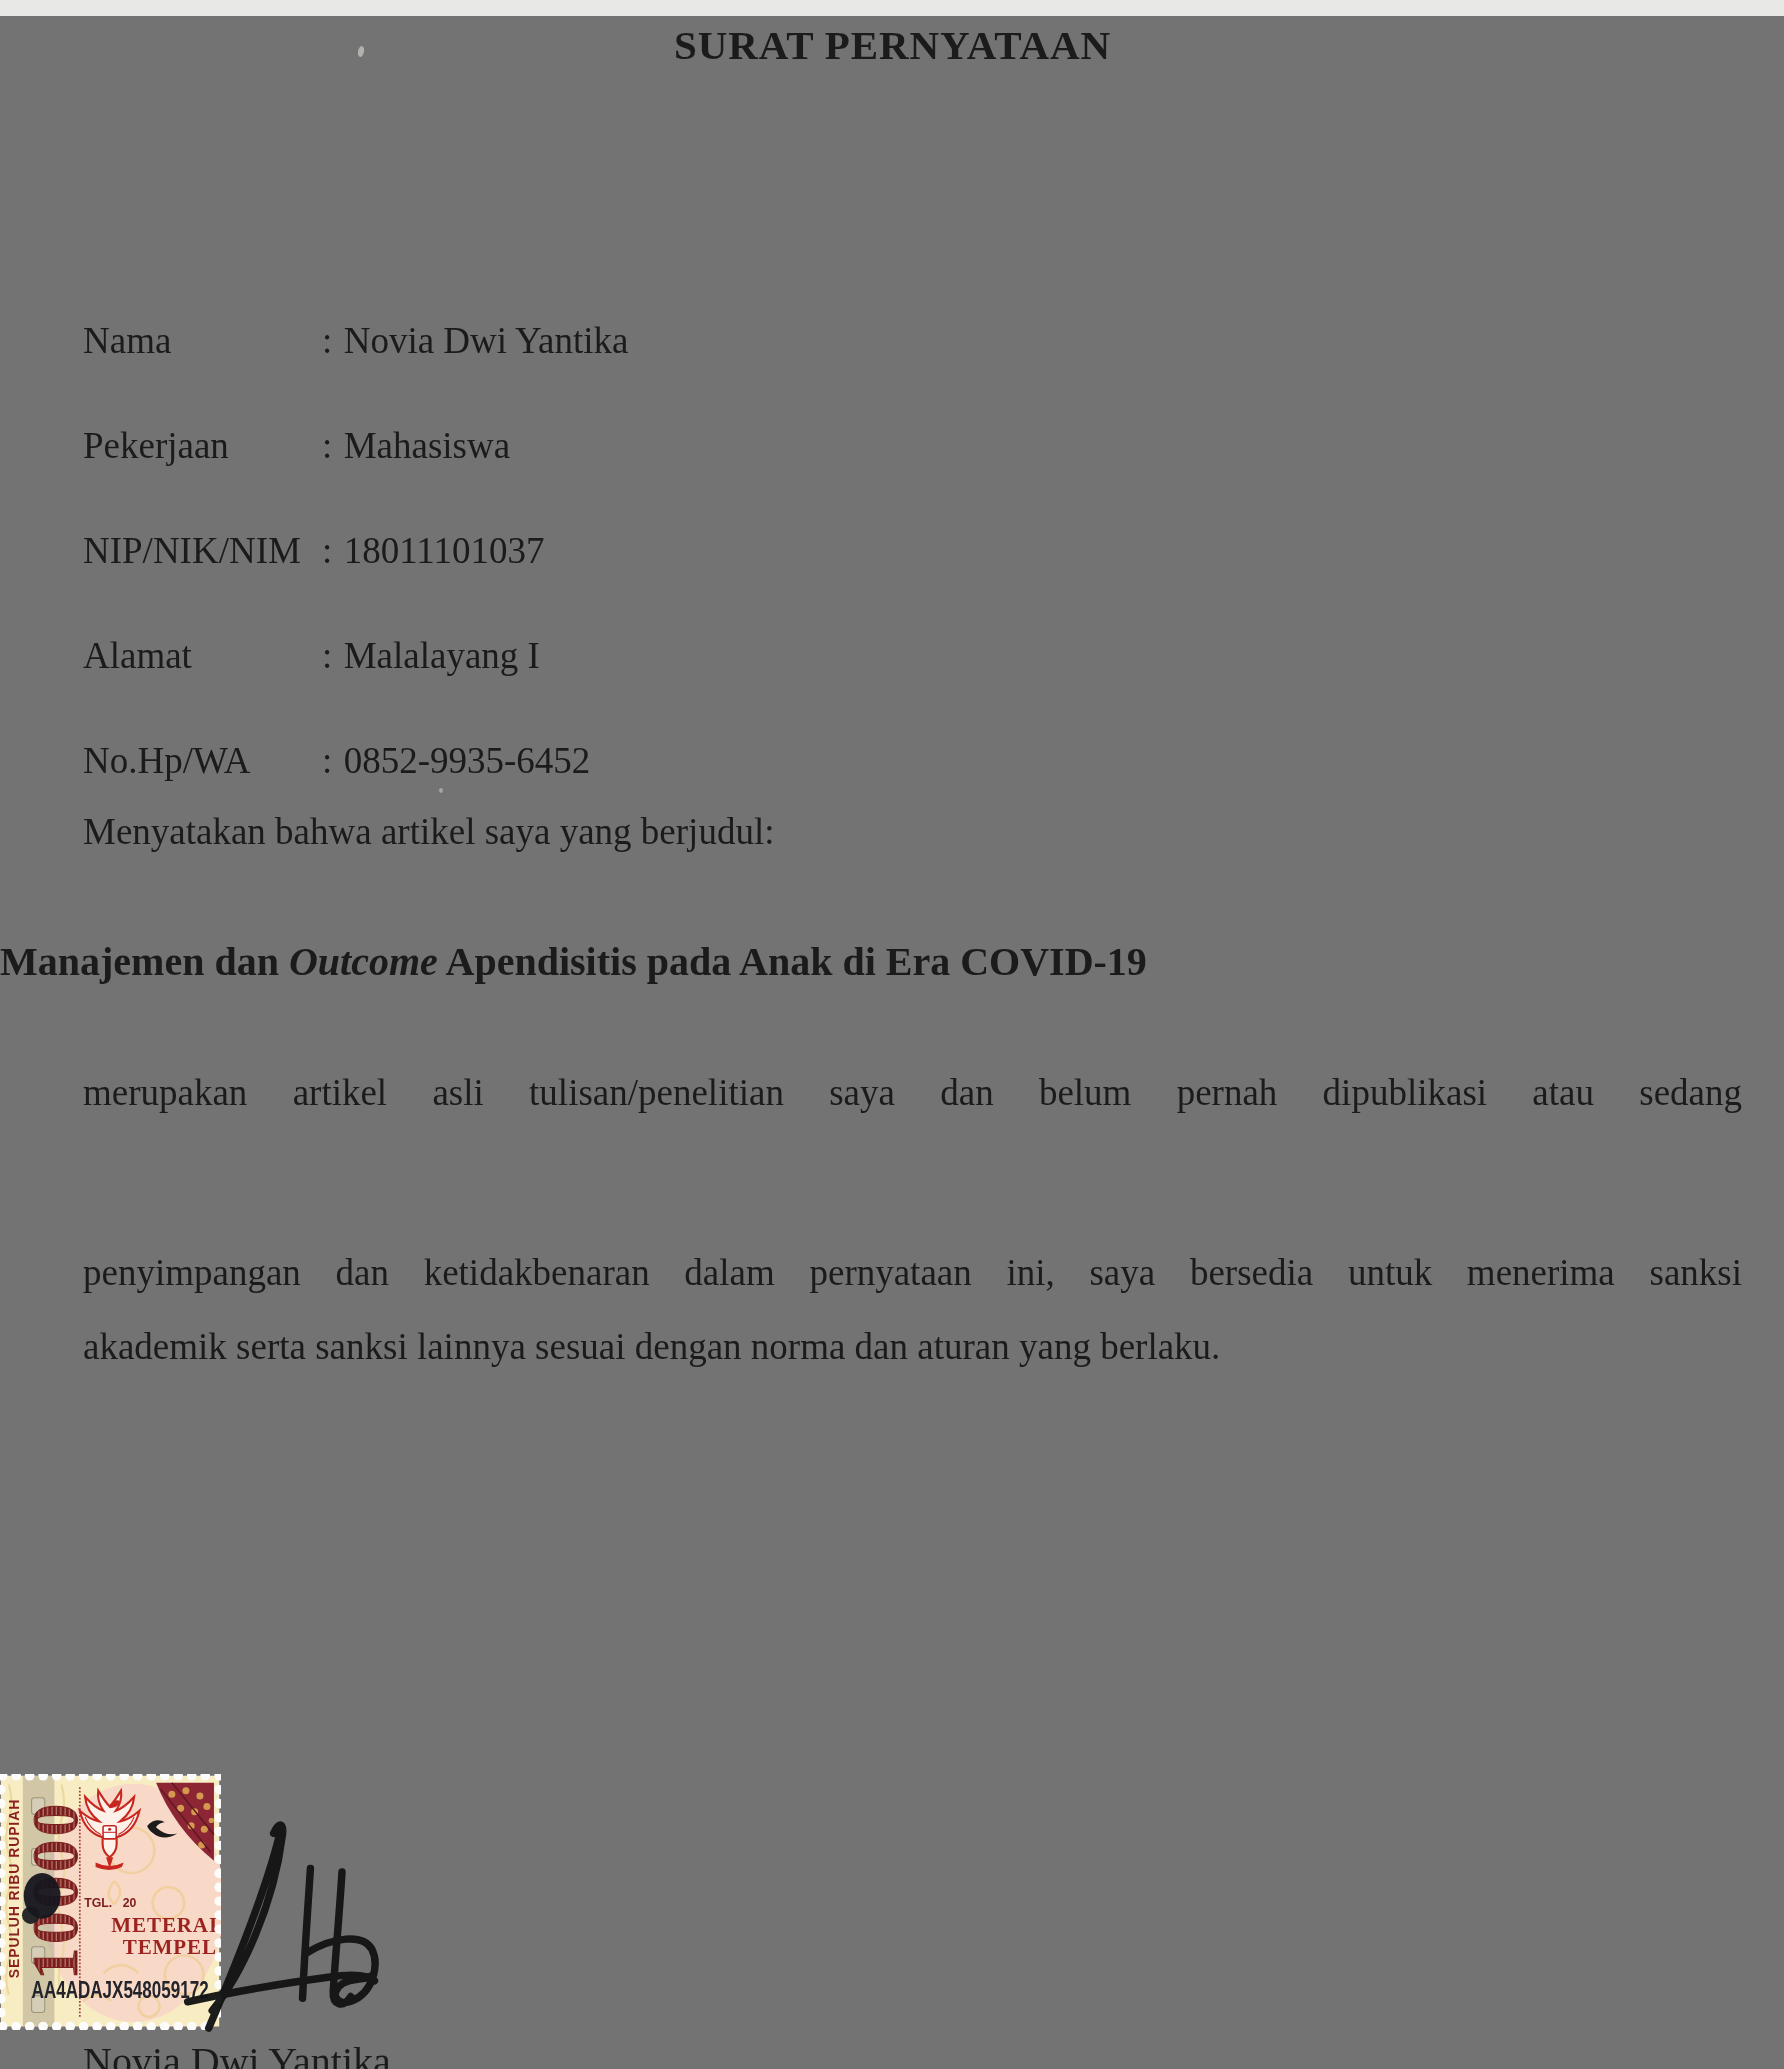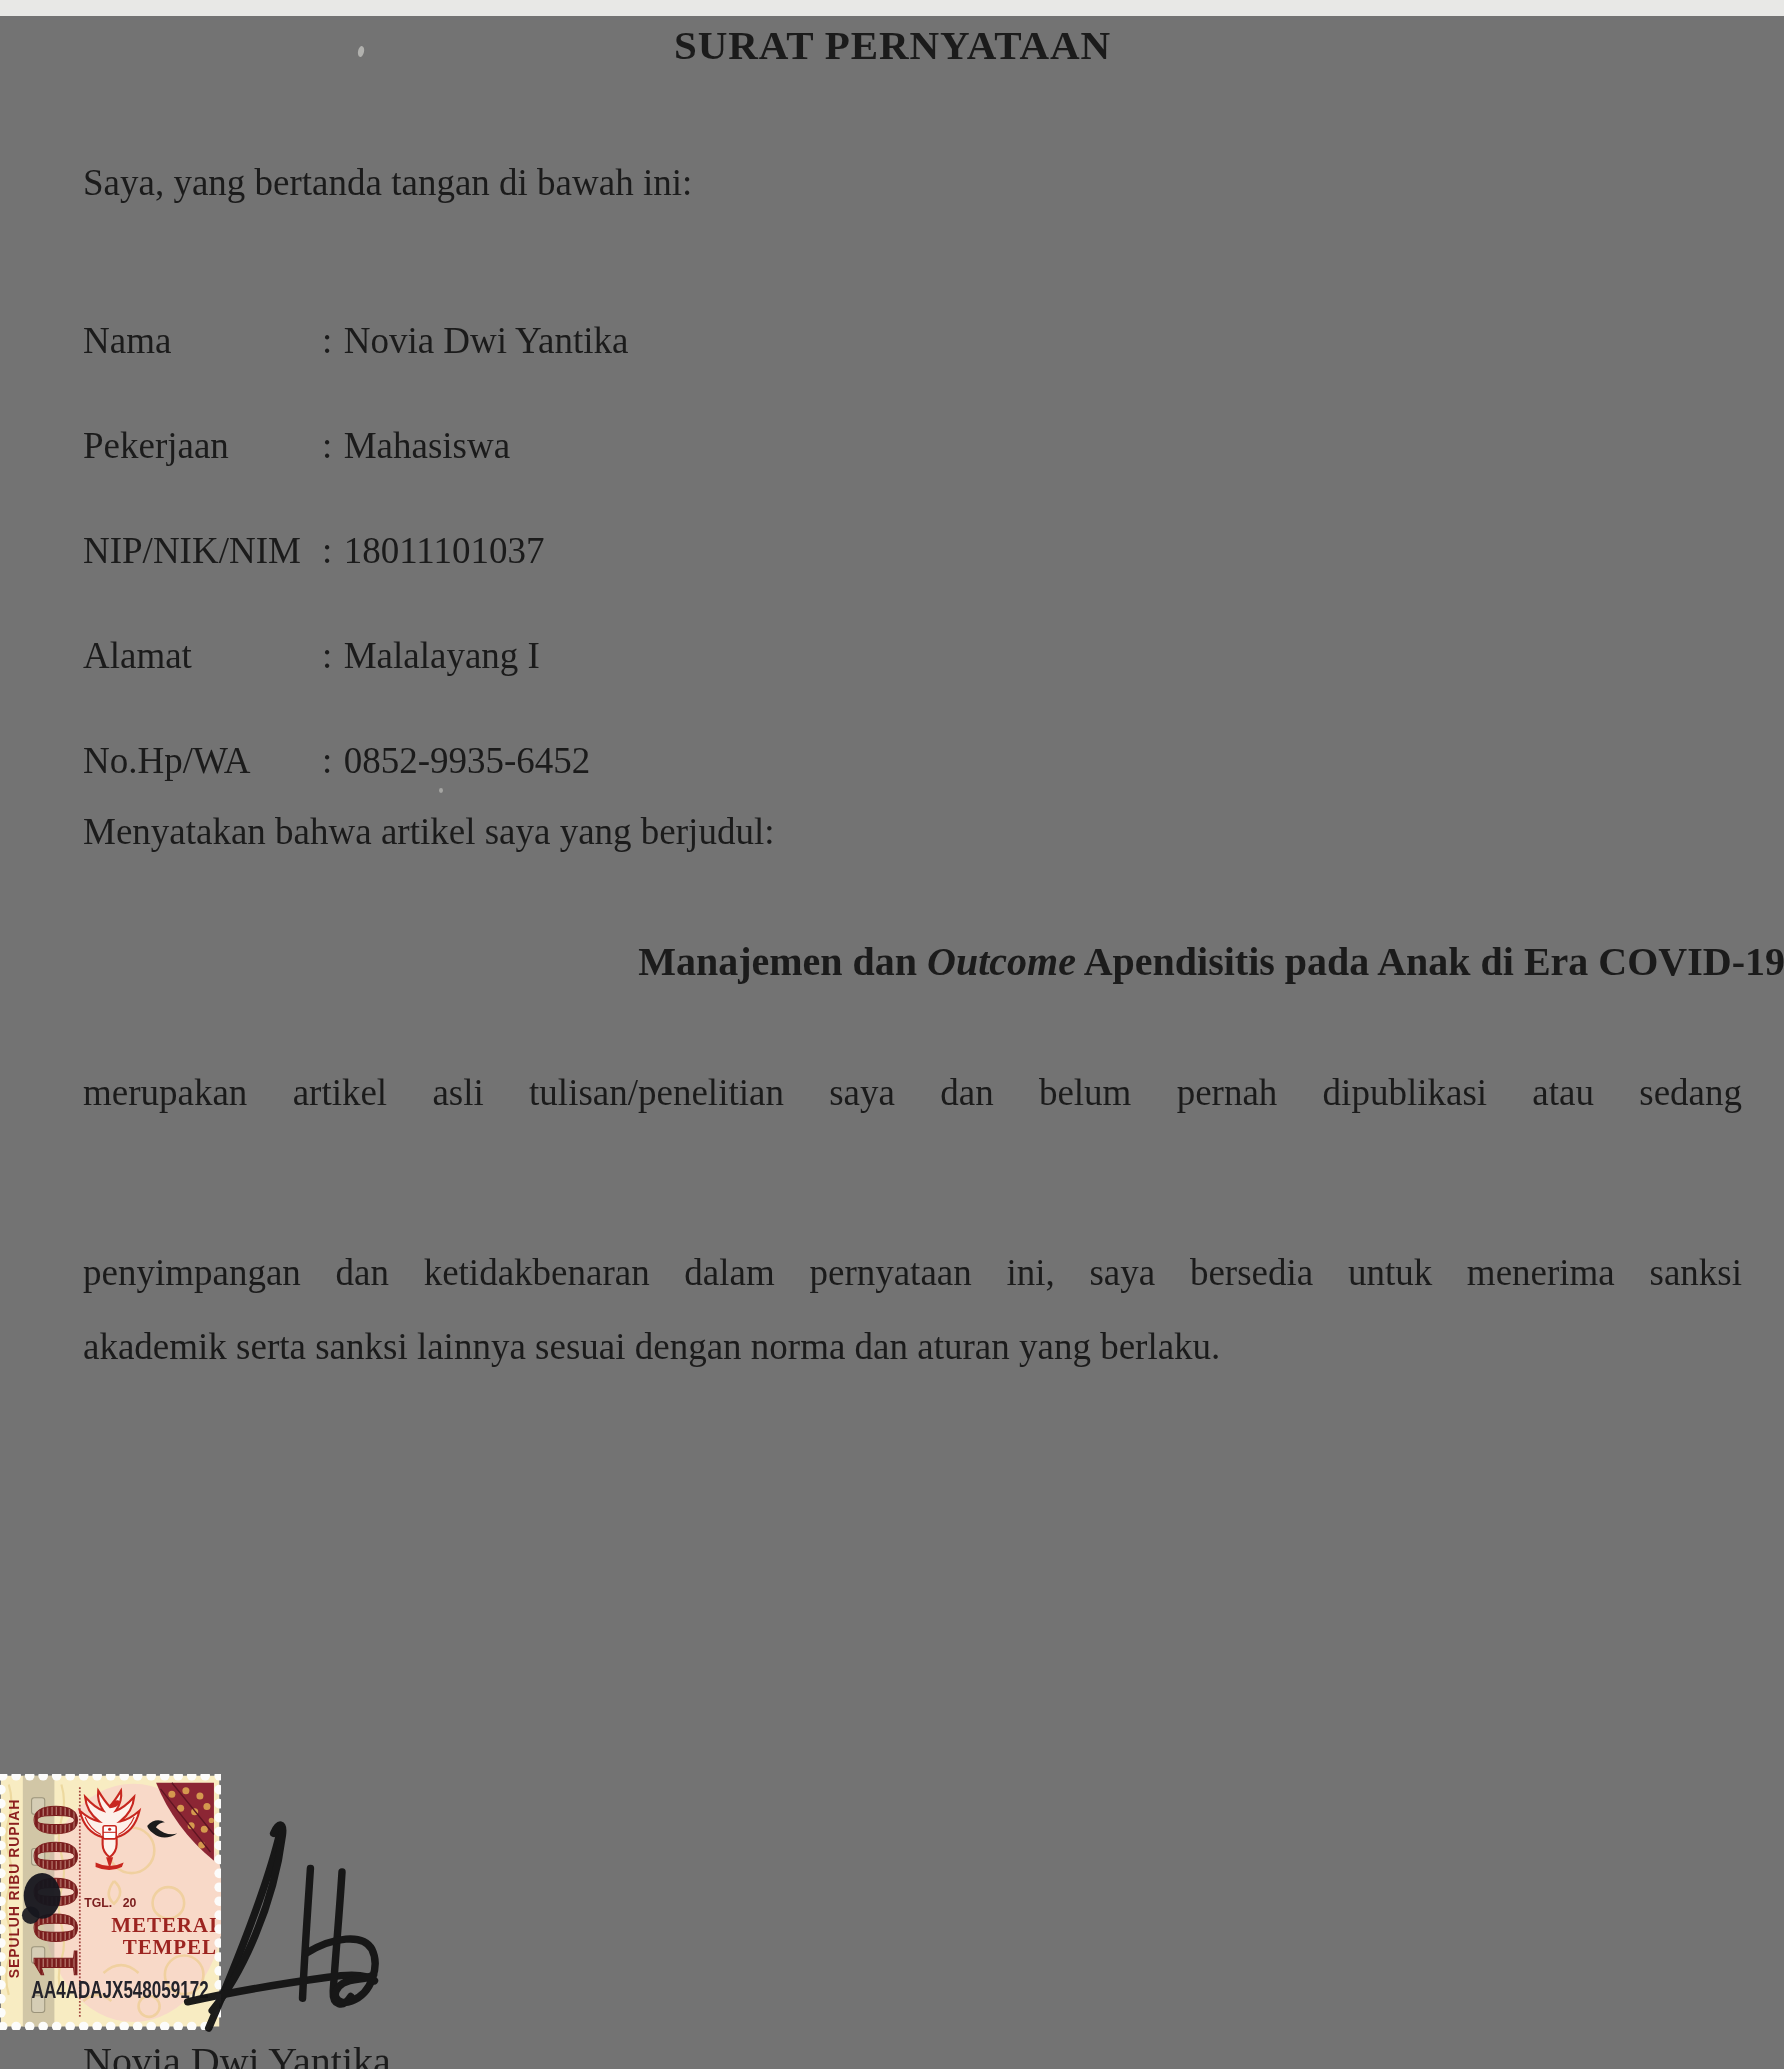--- a/index.html
+++ b/index.html
@@ -15,21 +15,21 @@
   }
   .bodyline{font-size:37px;white-space:nowrap;}
   .intro{left:83px;top:145px;}
   .fields{left:83px;top:272px;}
   .field-row{display:flex;height:105px;font-size:37px;align-items:center;}
   .f-label{width:239px;flex:0 0 239px;}
   .f-colon{flex:0 0 auto;}
   .f-value{margin-left:11.4px;}
   .lead{left:83px;top:794px;}
   .article-title{
-    top:922px;left:0;width:100%;text-align:right;
+    top:922px;left:0;width:100%;text-align:left;
     font-size:40px;font-weight:bold;
   }
   .article-title em{font-style:italic;}
   .para{left:83px;width:1659px;font-size:37px;line-height:74px;}
   .p1{top:1040px;}
   .p2{top:1220px;}
   .pline.just{text-align:justify;text-align-last:justify;}
   .place-date{left:83px;top:1593px;}
   .sign-label{left:83px;top:1700px;}
   .signer-name{left:83px;top:2022px;font-size:40px;white-space:nowrap;}
@@ -44,21 +44,20 @@
 </head>
 <body>
 
 <div class="page">
 
   <h1 class="abs doc-title">SURAT PERNYATAAN</h1>
 
   <div class="speck s1"></div>
   <div class="speck s2"></div>
 
-  <p class="abs bodyline intro">Saya, yang bertanda tangan di bawah ini:</p>
 
   <div class="abs fields">
     <div class="field-row">
       <span class="f-label">Nama</span>
       <span class="f-colon">:</span>
       <span class="f-value">Novia Dwi Yantika</span>
     </div>
     <div class="field-row">
       <span class="f-label">Pekerjaan</span>
       <span class="f-colon">:</span>

